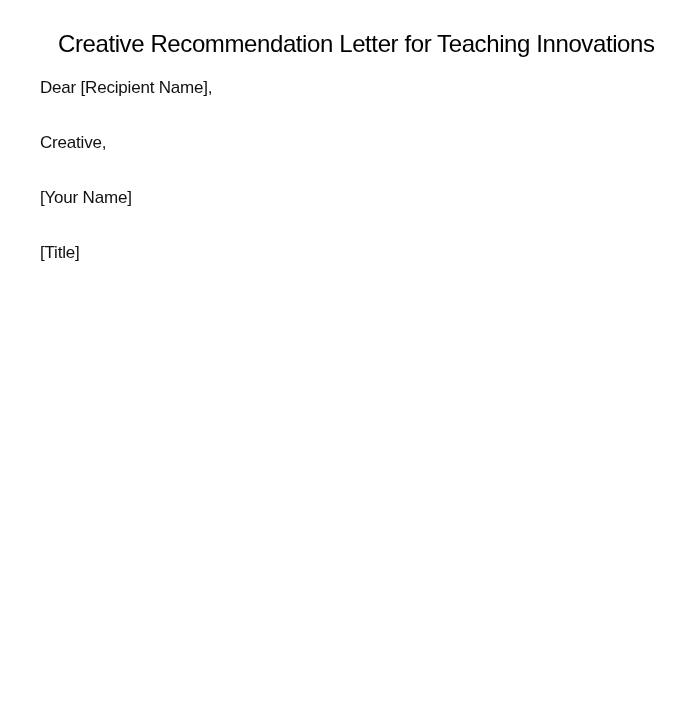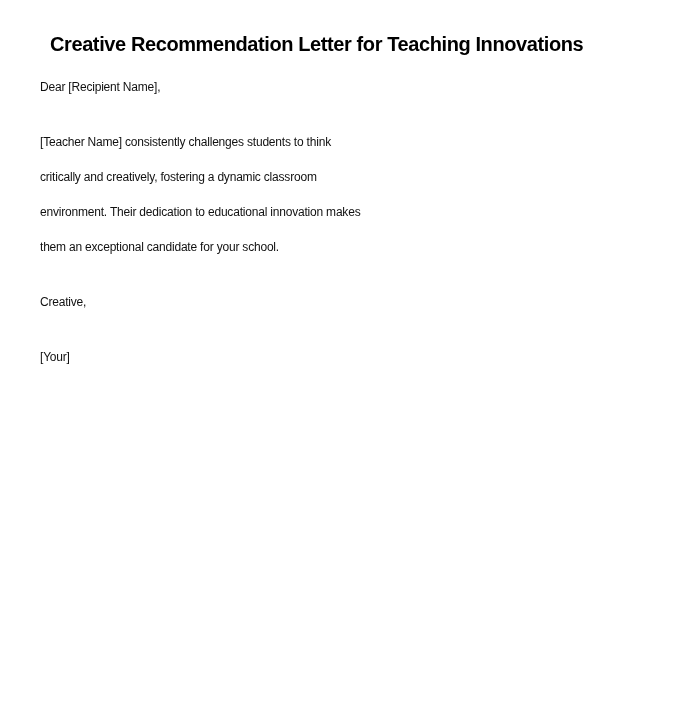--- a/index.html
+++ b/index.html
@@ -1,40 +1,37 @@
 <!DOCTYPE html>
 <html><head>
 <meta charset="utf-8">
 <style>
   html, body { margin: 0; padding: 0; background: #ffffff; }
   body { width: 700px; height: 715px; overflow: hidden; color: #111111; }
   .page { padding: 22px 40px 0 40px; }
   .title {
     font-family: "Liberation Sans", sans-serif;
-    font-weight: 700;
-    font-size: 20px;
+    font-weight: 400;
+    font-size: 24px;
     line-height: 44px;
-    margin: 0 0 4px 10px;
+    margin: 0 0 4px 18px;
     letter-spacing: -0.4px;
     color: #000;
   }
   .p {
     font-family: "Liberation Sans", sans-serif;
-    font-size: 12px;
+    font-size: 17px;
     line-height: 35px;
     margin: 0 0 20px 0;
     letter-spacing: -0.2px;
     white-space: pre-line;
   }
 </style>
 </head>
 <body>
 
 <div class="page">
   <h1 class="title">Creative Recommendation Letter for Teaching Innovations</h1>
   <p class="p">Dear [Recipient Name],</p>
-  <p class="p">[Teacher Name] consistently challenges students to think
-critically and creatively, fostering a dynamic classroom
-environment. Their dedication to educational innovation makes
-them an exceptional candidate for your school.</p>
   <p class="p">Creative,</p>
-  <p class="p">[Your]</p>
+  <p class="p">[Your Name]</p>
+  <p class="p">[Title]</p>
 </div>
 
 </body></html>

